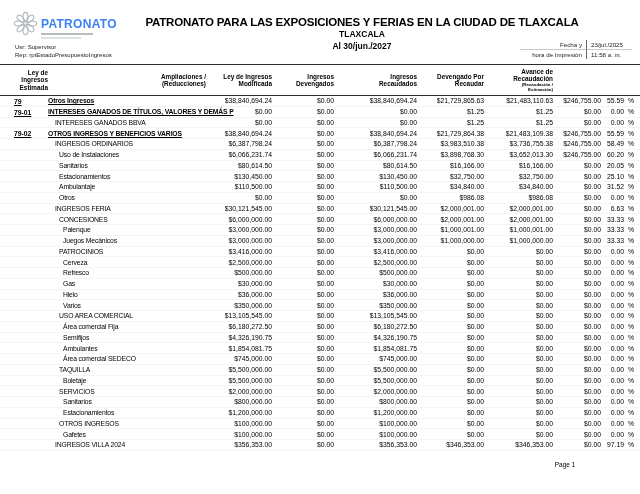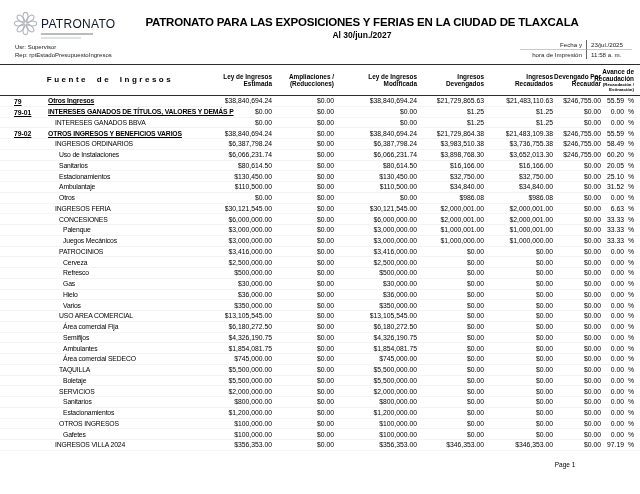--- a/index.html
+++ b/index.html
@@ -6,21 +6,21 @@
   html,body { background:#888; }
   .page {
     width:640px; height:494px; background:#ffffff; position:relative;
     font-family:"Liberation Sans", sans-serif; color:#000; overflow:hidden;
     margin:0 auto;
   }
   
   .logo-wrap { position:absolute; left:13px; top:11px; display:flex; align-items:flex-start; }
   .logo-flower { width:25px; height:25px; }
   .logo-txt { margin-left:3px; margin-top:6px; }
-  .logo-name { font-size:12px; font-weight:normal; color:#0f172a; letter-spacing:.3px; }
+  .logo-name { font-size:12px; font-weight:bold; color:#3b82f6; letter-spacing:.3px; }
   .logo-bar1 { width:52px; height:2px; background:#b9bdb9; margin-top:2px; }
   .logo-bar2 { width:40px; height:2px; background:#dfe3df; margin-top:2px; }
 
   .titles { position:absolute; left:92px; right:8px; top:16px; text-align:center; }
   .t1 { font-size:11.5px; font-weight:bold; letter-spacing:-.2px; }
   .t2 { font-size:8.5px; font-weight:bold; margin-top:1px; }
   .t3 { font-size:9px;  font-weight:bold; margin-top:3px; }
   .t4 { font-size:8.5px; font-weight:bold; margin-top:2px; }
 
   .meta-left { position:absolute; left:15px; top:43px; font-size:6px; line-height:8px; color:#222; }
@@ -81,20 +81,21 @@
     </svg>
     <div class="logo-txt">
       <div class="logo-name">PATRONATO</div>
       <div class="logo-bar1"></div>
       <div class="logo-bar2"></div>
     </div>
   </div>
 
   <div class="titles">
     <div class="t1">PATRONATO PARA LAS EXPOSICIONES Y FERIAS EN LA CIUDAD DE TLAXCALA</div>
+    <div class="t2">TLAXCALA</div>
     <div class="t4">Al 30/jun./2027</div>
   </div>
 
   <div class="meta-left">
     <div>Usr: Supervisor</div>
     <div>Rep: rptEstadoPresupuestoIngresos</div>
   </div>
 
   <div class="datetime">
     <div class="dt-row">
@@ -102,21 +103,20 @@
       <div class="dt-value">23/jul./2025</div>
     </div>
     <div class="dt-row">
       <div class="dt-label">hora de Impresión</div>
       <div class="dt-value">11:58 a. m.</div>
     </div>
   </div>
 
   <div class="table">
     <div class="grid header-band">
-      <div class="hcell fuente">Fuente de Ingresos</div>
       <div class="hcell">
         <span>Ley de Ingresos</span>
           <span>Estimada</span>
       </div>
       <div class="hcell">
         <span>Ampliaciones /</span>
           <span>(Reducciones)</span>
       </div>
       <div class="hcell">
         <span>Ley de Ingresos</span>

